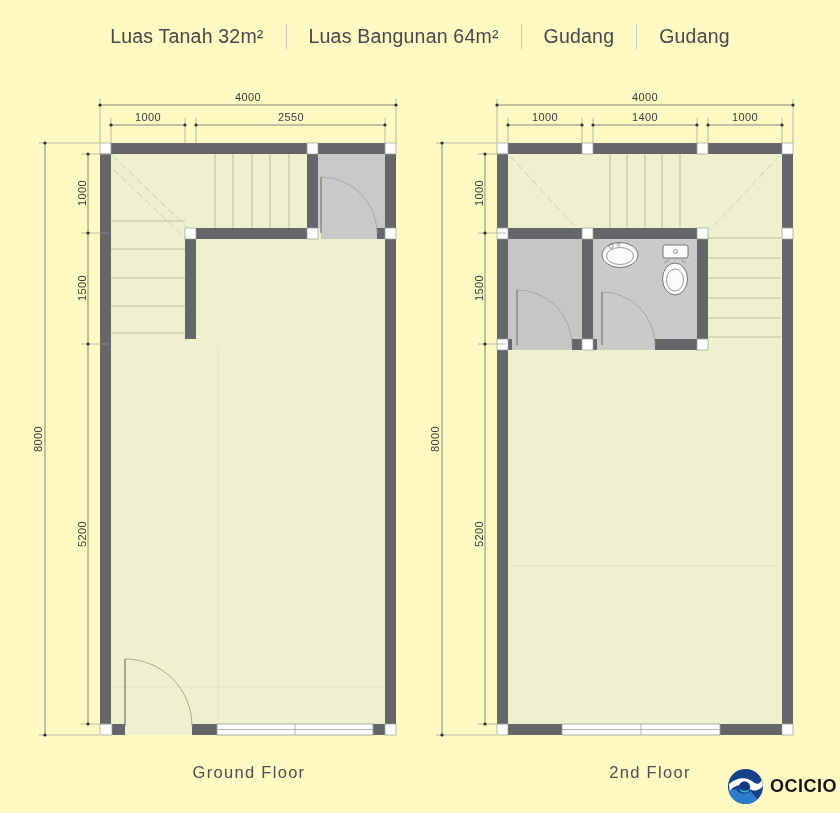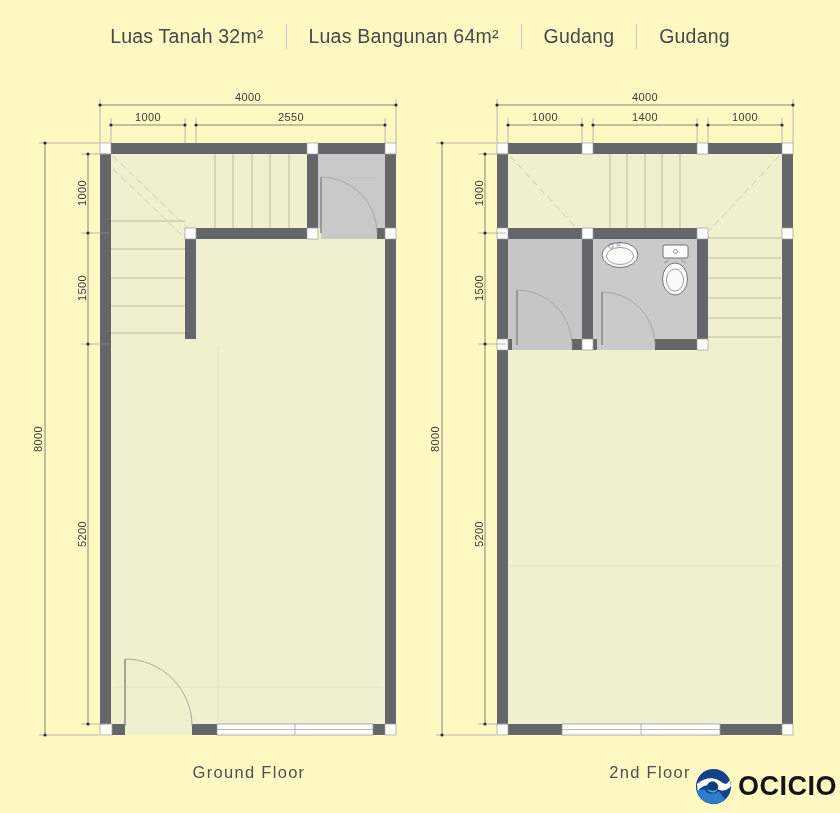--- a/index.html
+++ b/index.html
@@ -32,21 +32,21 @@
   .plabel{font-size:16.5px;fill:#4d4f50;letter-spacing:1.3px;}
   .arc{fill:none;stroke:#a8a99a;stroke-width:1;}
   .leaf{stroke:#84857b;stroke-width:1.4;}
   .fixo{fill:#fbfbfa;stroke:#54555a;stroke-width:.8;}
   .fixl{fill:none;stroke:#73747a;stroke-width:.7;}
   .win{fill:#ffffff;stroke:#9a9a9a;stroke-width:.8;}
   .winl{stroke:#9a9a9a;stroke-width:.7;}
 
   
   .logo{position:absolute;right:3px;bottom:8px;display:flex;align-items:center;gap:6px;}
-  .logo-text{font-size:27px;font-weight:800;color:#141414;letter-spacing:.5px;}
+  .logo-text{font-size:18px;font-weight:800;color:#141414;letter-spacing:.5px;}
 </style>
 </head>
 <body>
 
 <div class="canvas">
 
   <div class="title">
     <span>Luas Tanah 32m²</span>
     <span class="sep"></span>
     <span>Luas Bangunan 64m²</span>

